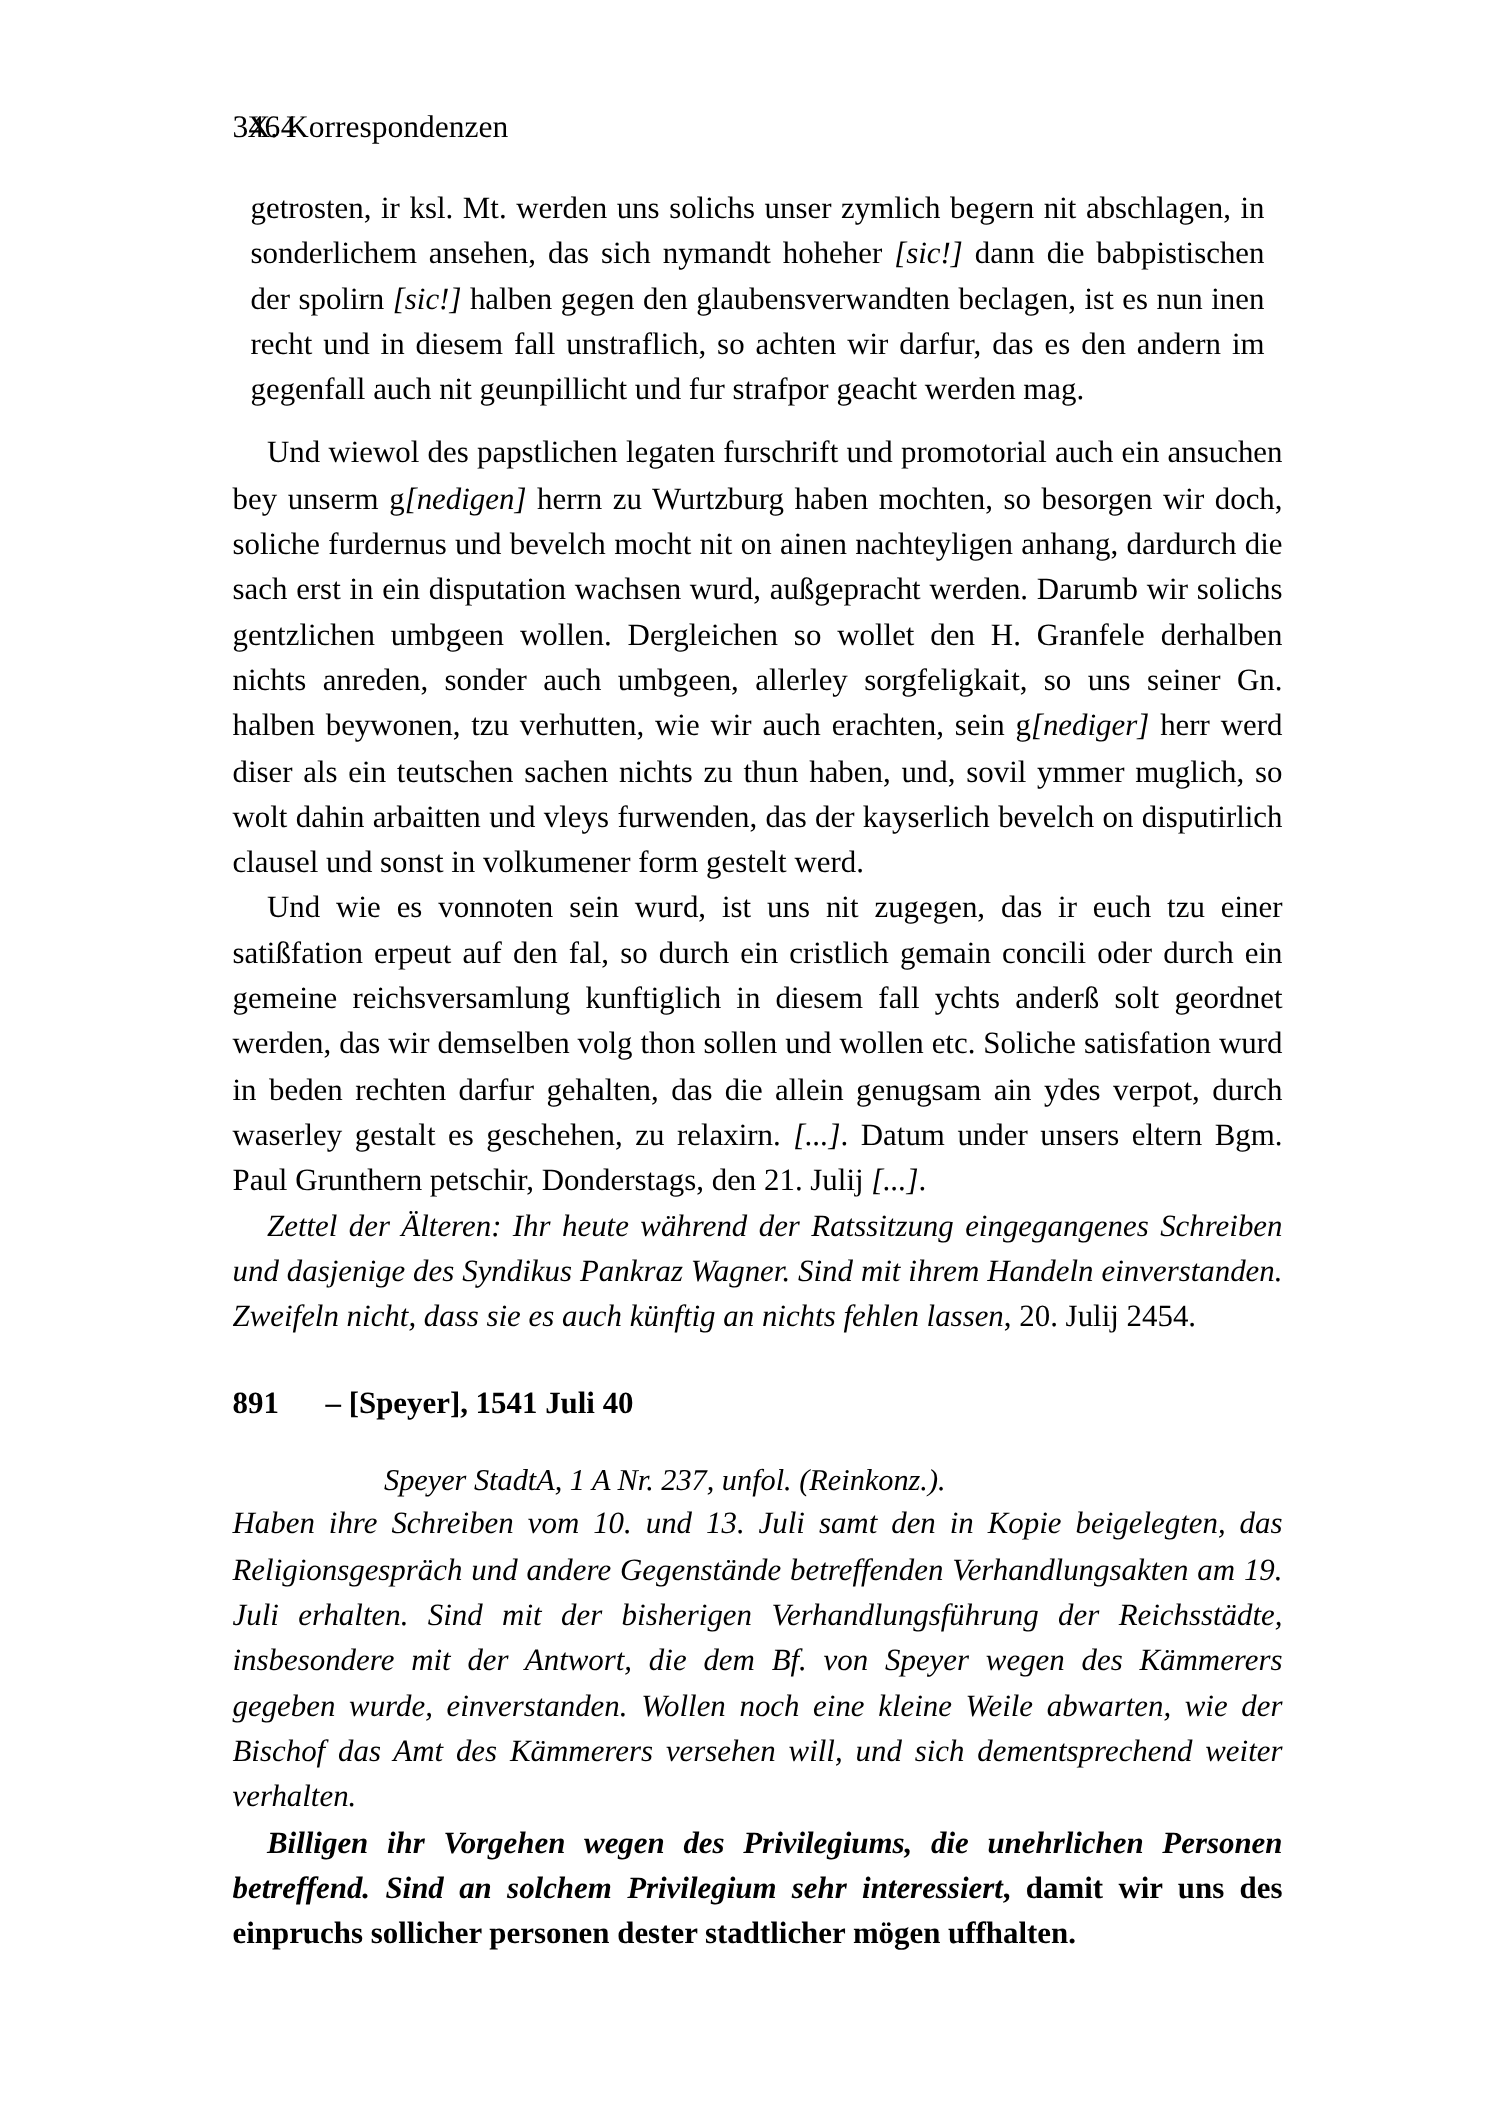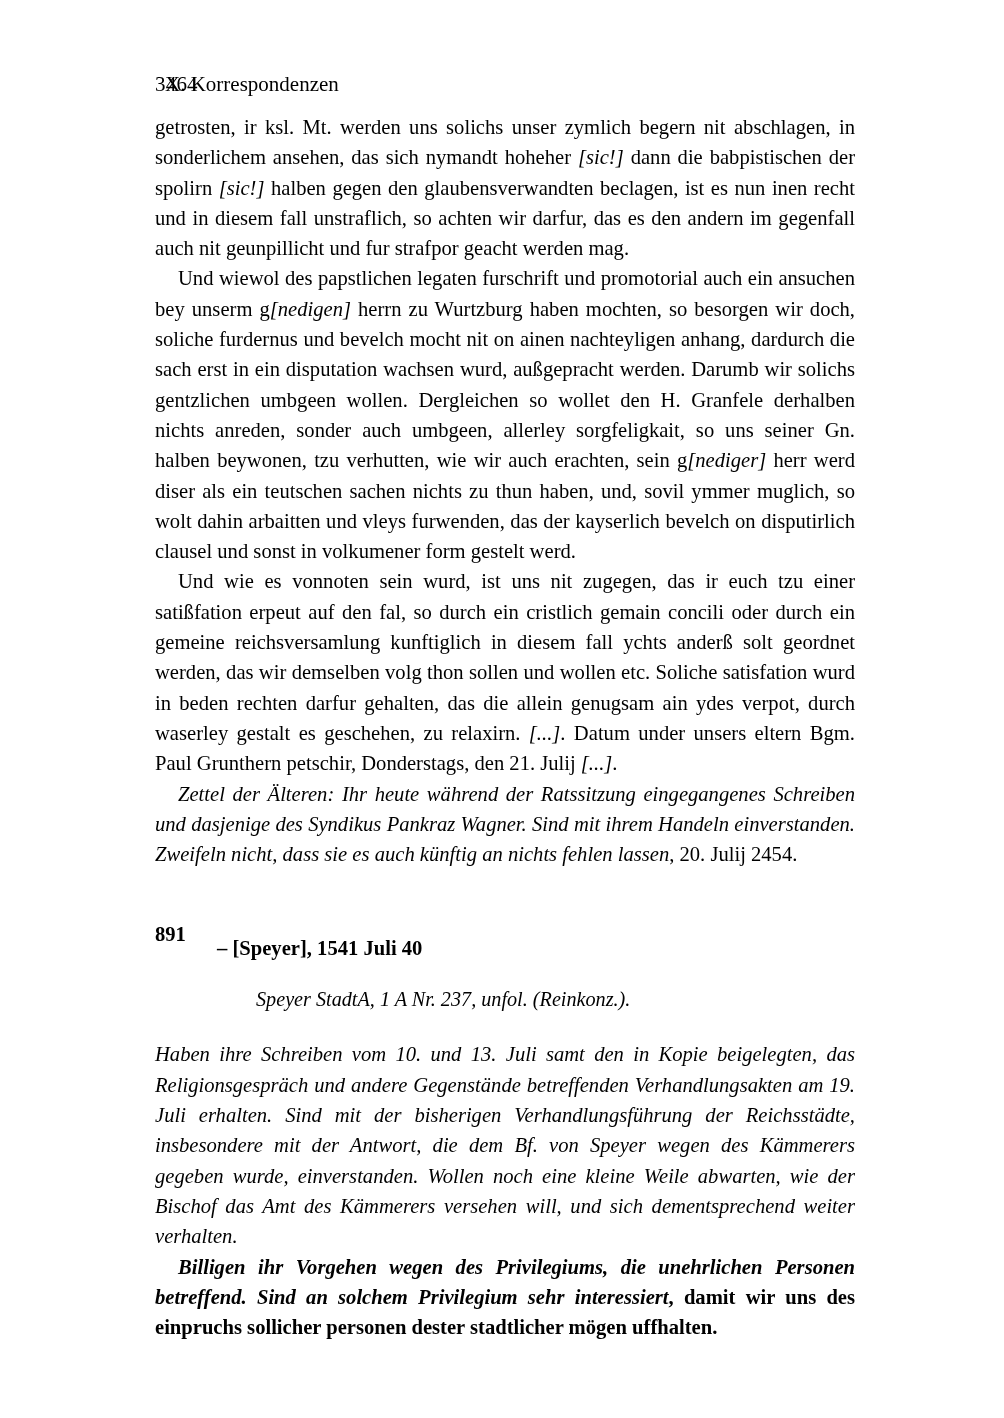--- a/index.html
+++ b/index.html
@@ -48,60 +48,58 @@
   
   .body-block {
     font-size: 20.6px;
     line-height: 30.3px;
     text-align: justify;
     text-justify: inter-word;
     -webkit-hyphens: none;
     hyphens: none;
   }
   p.tp {
-    margin: 0;
+    margin: 12px;
     text-indent: 0;
   }
   p.ind {
     margin: 0;
     text-indent: 23px;
   }
   i, .it {
     font-style: italic;
   }
 
   
   .sec-head {
-    margin-top: 36px;
     font-weight: bold;
     font-size: 20.6px;
     line-height: 29px;
     display: flex;
-    align-items: center;
+    align-items: flex-end;
   }
   .sec-head .num {
     width: 62px;
     flex: 0 0 62px;
   }
   .sec-head .htext {
     flex: 1 1 auto;
   }
 
   
   .source {
     margin-top: 22px;
     margin-left: 101px;
     font-style: italic;
     font-size: 20.2px;
     line-height: 28px;
   }
 
   
   .abstract {
-    margin-top: 26px;
     font-size: 20.6px;
     line-height: 30.3px;
     text-align: justify;
     -webkit-hyphens: none;
     hyphens: none;
   }
   .abstract p {
     margin: 0;
   }
   .gap-top {

